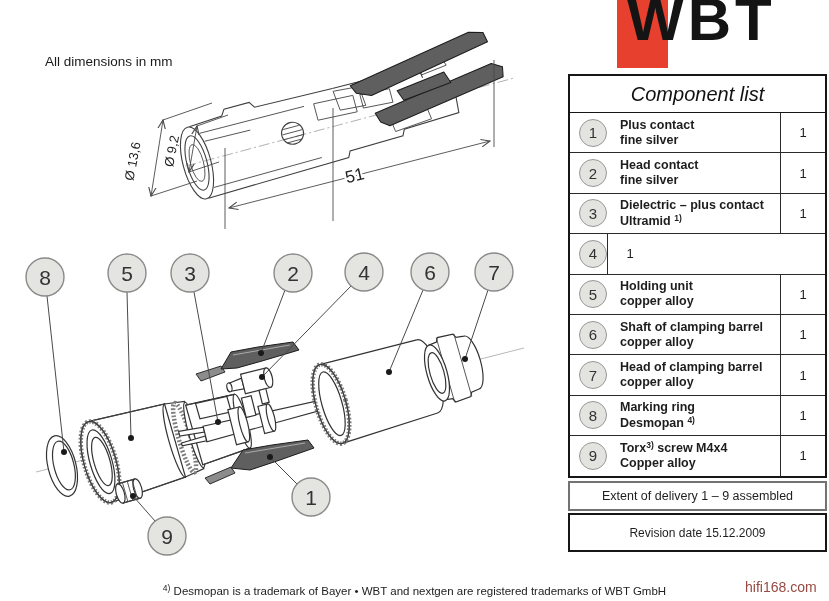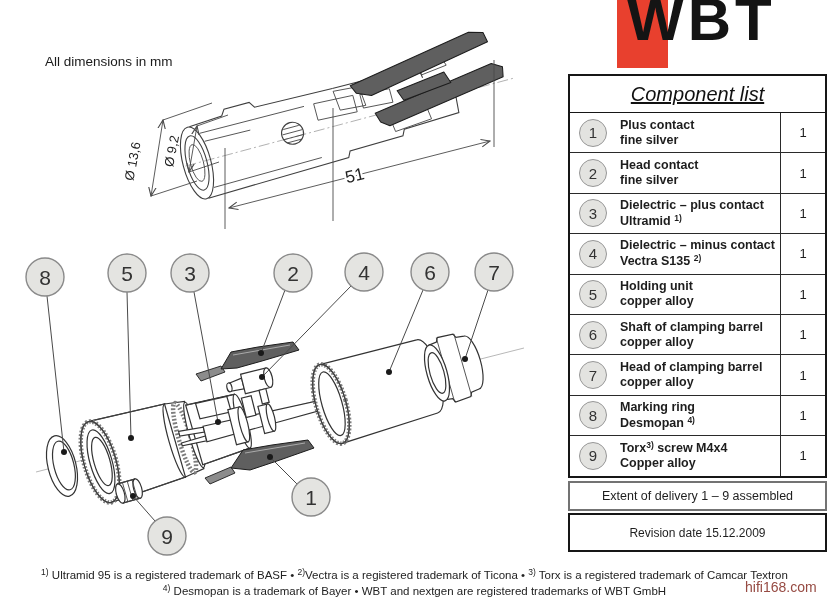--- a/index.html
+++ b/index.html
@@ -25,21 +25,21 @@
   .dimlab{font-size:13px;fill:#222;text-anchor:middle;}
   .dimlab51{font-size:17px;fill:#222;text-anchor:middle;paint-order:stroke;stroke:#fff;stroke-width:4px;}
   .darkpart{fill:#5f5f5f;stroke:#1c1c1c;stroke-width:1px;stroke-linejoin:round;}
   .darkpart2{fill:#8c8c8c;stroke:#1c1c1c;stroke-width:0.9px;stroke-linejoin:round;}
   .white{fill:#fff;stroke:#333;stroke-width:1.2px;}
   .knurl{fill:none;stroke:#7d7d7d;stroke-width:4.5px;stroke-dasharray:1.8 1.8;}
   .hl{stroke:#aaa;stroke-width:1px;fill:none;}
   
   .ctable{position:absolute;left:568px;top:74px;width:255px;border:2px solid #161616;background:#fff;}
   .ctable .hdr{height:36px;display:flex;align-items:center;justify-content:center;
-               font-style:italic;font-size:20px;color:#111;border-bottom:1.5px solid #161616;text-decoration:underline;}
+               font-style:italic;font-size:20px;color:#111;border-bottom:1.5px solid #161616;}
   .crow{display:flex;align-items:center;height:39.4px;border-bottom:1px solid #2a2a2a;}
   .crow:last-child{border-bottom:none;}
   .cball{width:26px;height:26px;border-radius:50%;background:#e3e3e0;border:1px solid #979797;
          margin-left:9px;display:flex;align-items:center;justify-content:center;
          font-size:15px;color:#333;flex:none;}
   .cname{flex:1;padding-left:13px;font-size:12.5px;line-height:1.2;color:#1d1d1d;font-weight:bold;}
   .cqty{width:44px;align-self:stretch;border-left:1px solid #2a2a2a;display:flex;
         align-items:center;justify-content:center;font-size:13px;flex:none;}
   sup{font-size:8.5px;vertical-align:4px;}
   .extent{position:absolute;left:568px;top:481px;width:255px;height:26px;border:2px solid #737373;
@@ -286,21 +286,20 @@
       <div class="cname"><span>Head contact</span><br><span>fine silver</span></div>
       <div class="cqty">1</div>
     </div>
     <div class="crow">
       <div class="cball">3</div>
       <div class="cname"><span>Dielectric – plus contact</span><br><span>Ultramid</span> <sup>1)</sup></div>
       <div class="cqty">1</div>
     </div>
     <div class="crow">
       <div class="cball">4</div>
-      <div class="cname"><span>Dielectric – minus contact</span><br><span>Vectra S135</span> <sup>2)</sup></div>
       <div class="cqty">1</div>
     </div>
     <div class="crow">
       <div class="cball">5</div>
       <div class="cname"><span>Holding unit</span><br><span>copper alloy</span></div>
       <div class="cqty">1</div>
     </div>
     <div class="crow">
       <div class="cball">6</div>
       <div class="cname"><span>Shaft of clamping barrel</span><br><span>copper alloy</span></div>
@@ -319,17 +318,16 @@
     <div class="crow">
       <div class="cball">9</div>
       <div class="cname"><span>Torx</span><sup>3)</sup><span> screw M4x4</span><br><span>Copper alloy</span></div>
       <div class="cqty">1</div>
     </div>
   </div>
 
   <div class="extent">Extent of delivery 1 – 9 assembled</div>
   <div class="revision">Revision date 15.12.2009</div>
 
-  <div class="fn1"><sup>1)</sup><span> Ultramid 95 is a registered trademark of BASF • </span><sup>2)</sup><span>Vectra is a registered trademark of Ticona • </span><sup>3)</sup><span> Torx is a registered trademark of Camcar Textron</span></div>
   <div class="fn2"><sup>4)</sup><span> Desmopan is a trademark of Bayer • WBT and nextgen are registered trademarks of WBT GmbH</span></div>
 
   <div class="wm">hifi168.com</div>
 </div>
 
 </body></html>

